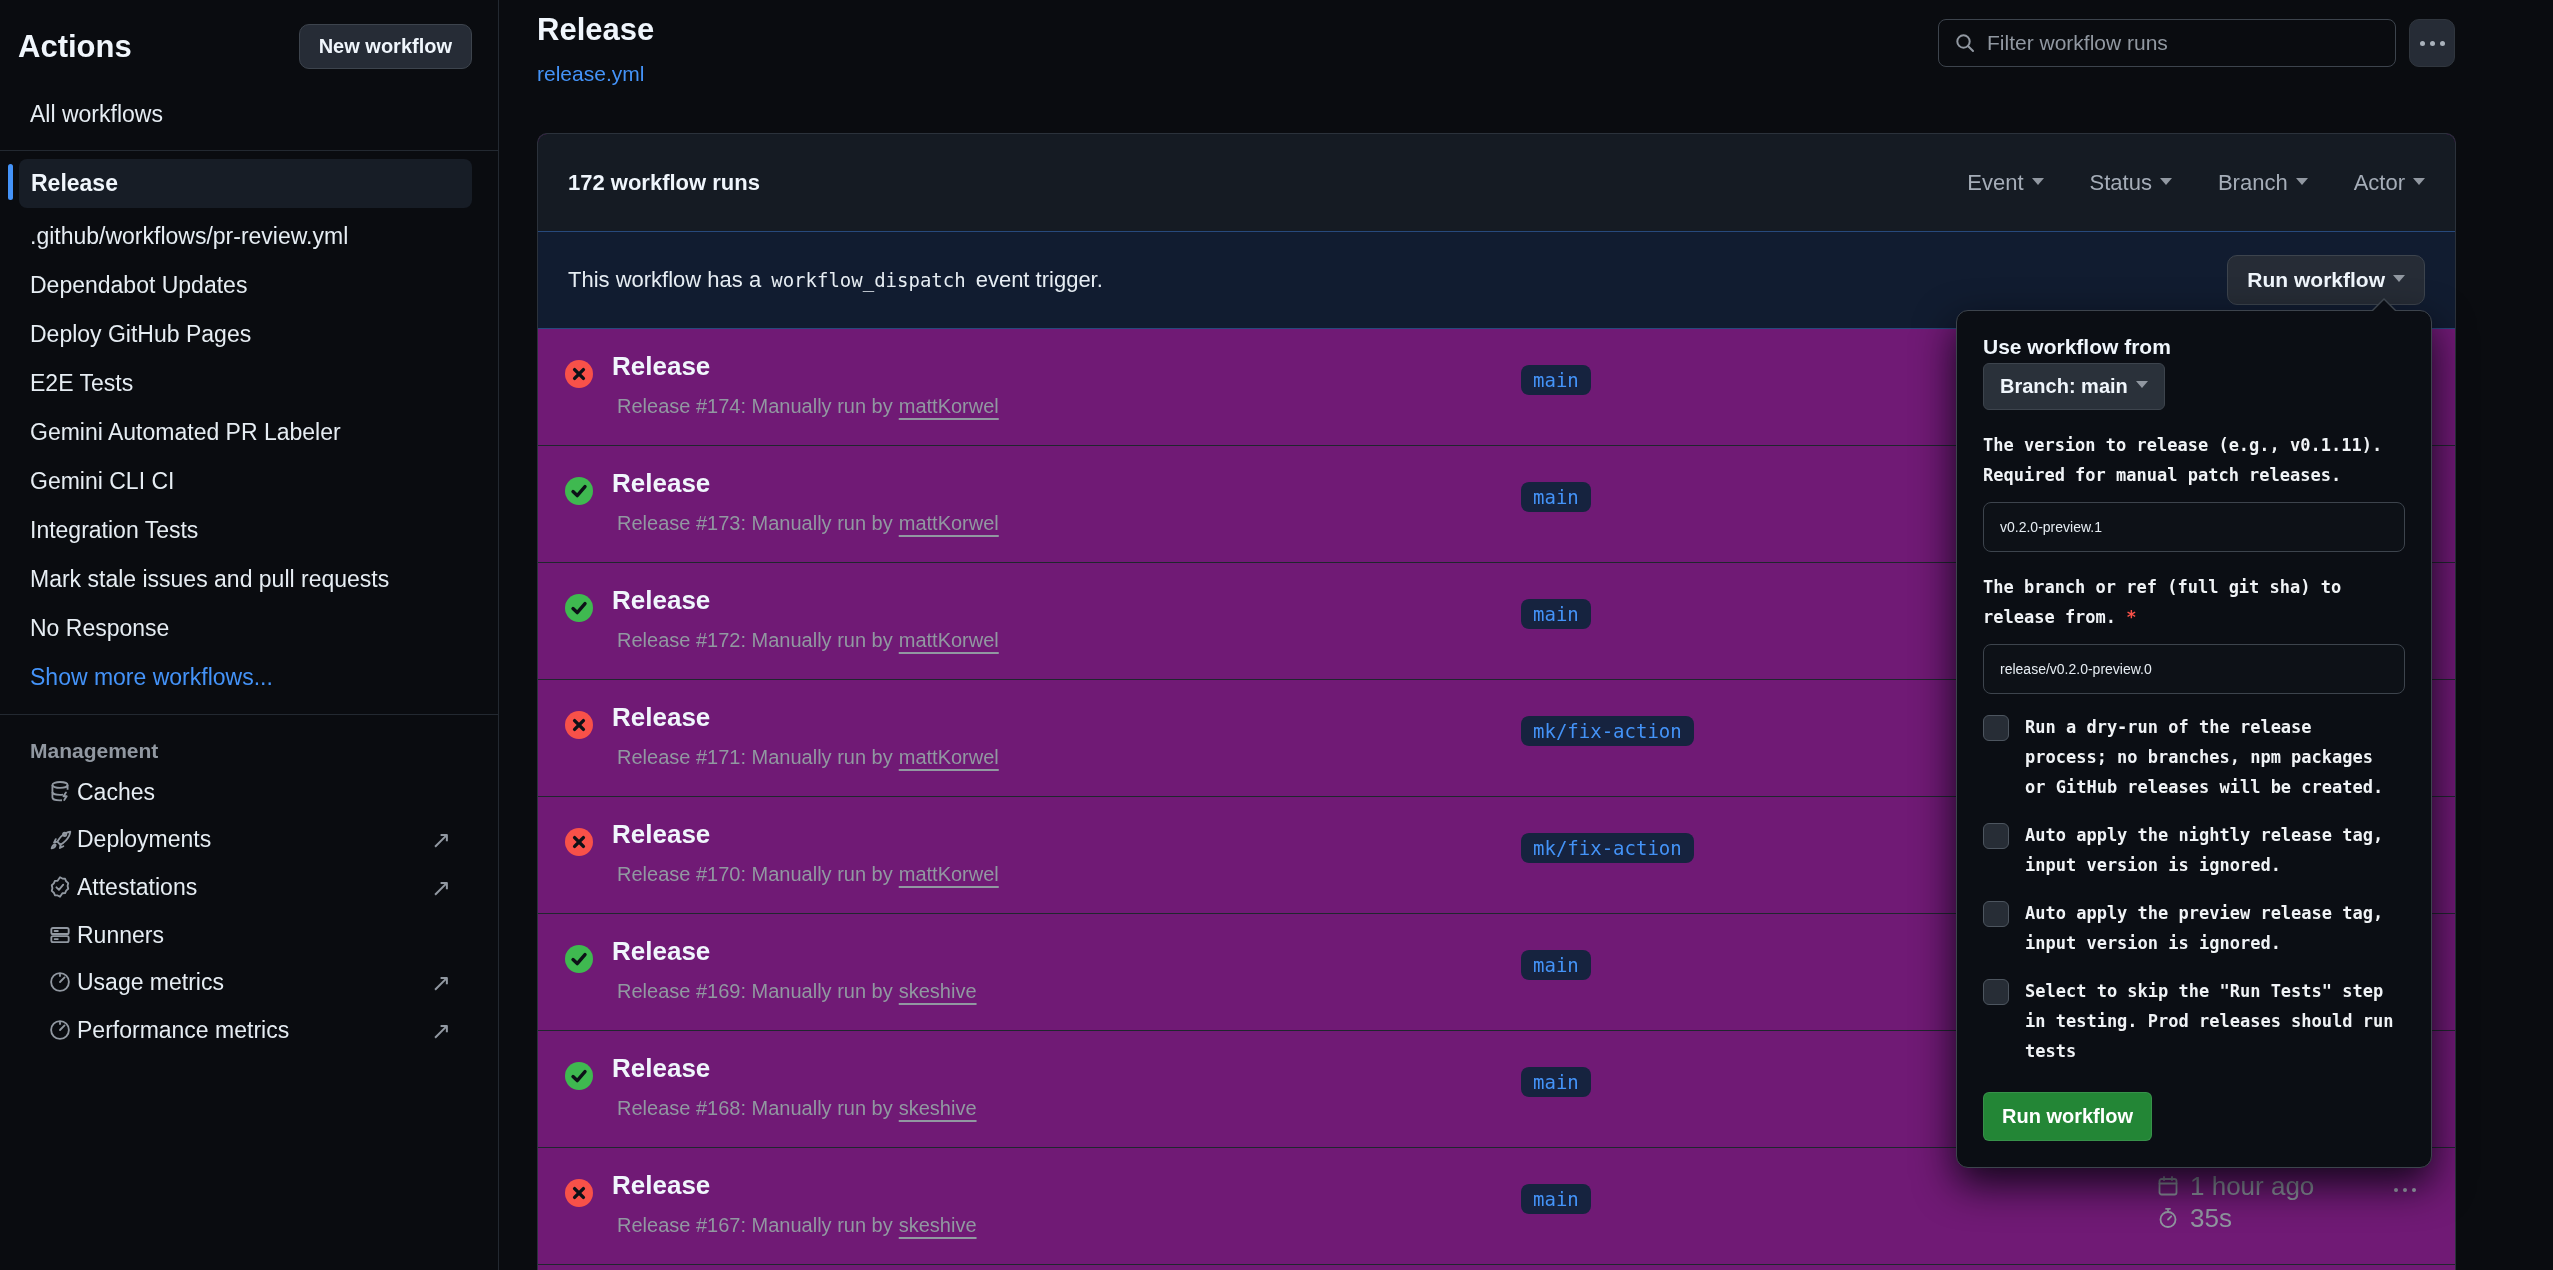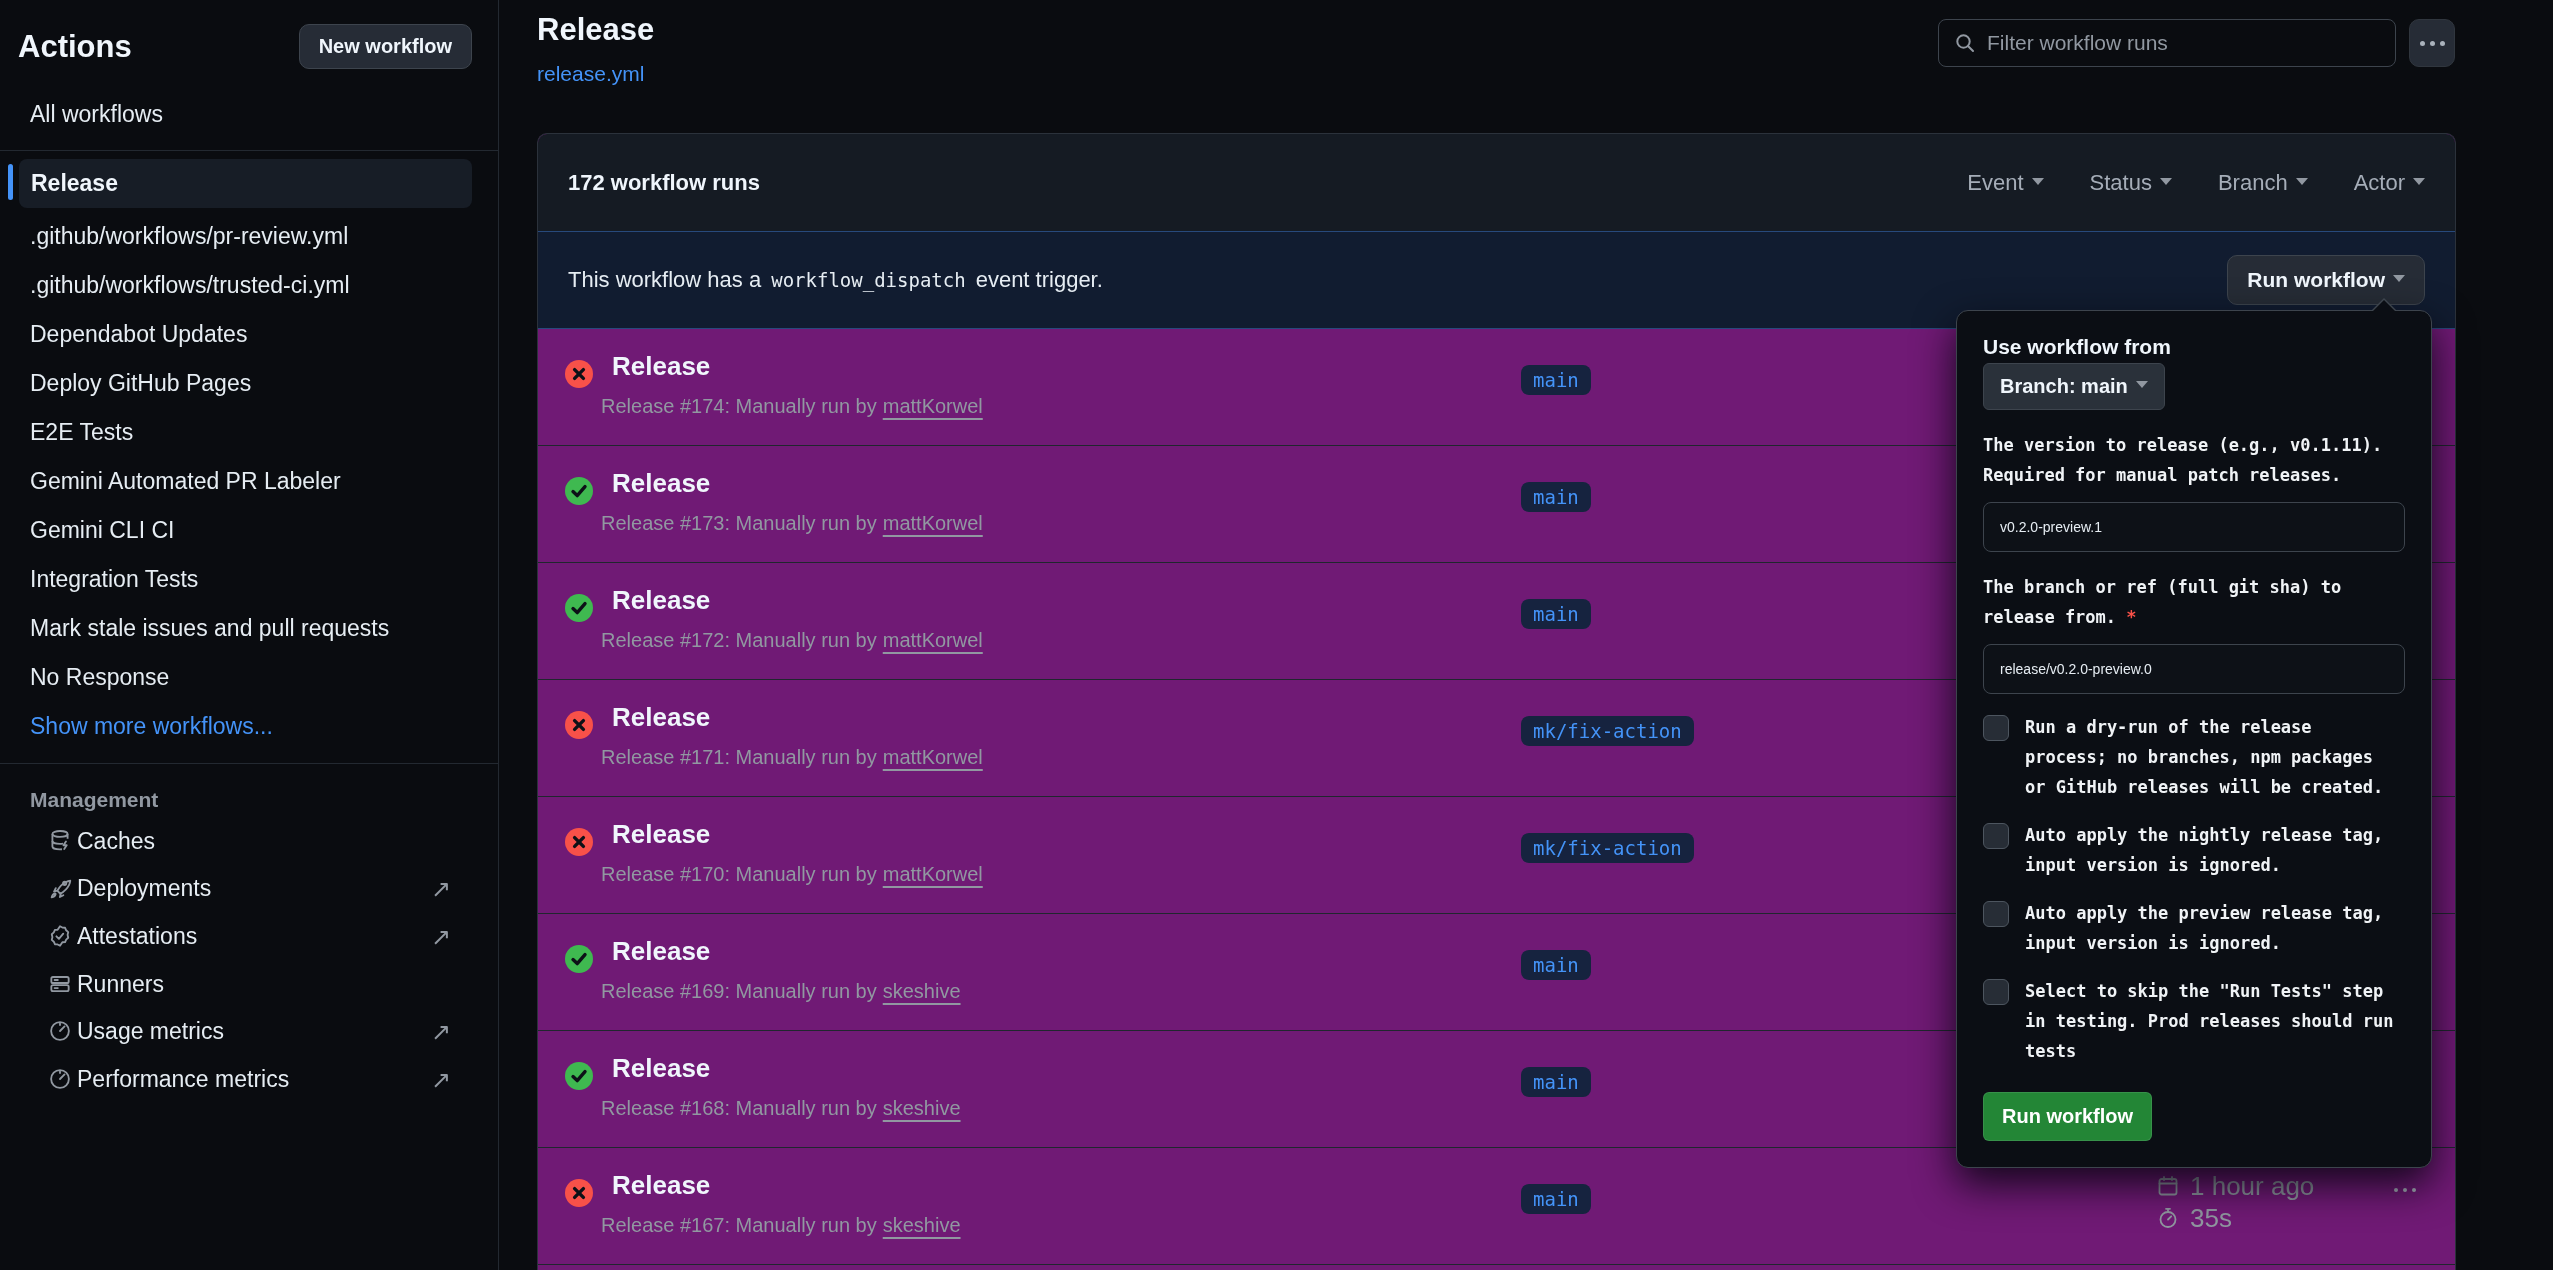--- a/index.html
+++ b/index.html
@@ -49,21 +49,21 @@
 
   .dispatch-banner { height:98px; background:#111c30; border-top:1px solid #27497c; border-bottom:1px solid #27497c; display:flex; align-items:center; padding:0 30px; font-size:22px; color:#e6edf3; }
   .code { font-family:"DejaVu Sans Mono","Liberation Mono",monospace; font-size:19px; margin:0 10px; }
   .run-workflow-toggle { margin-left:auto; background:#262c36; border:1px solid #3d444d; border-radius:10px; padding:12px 19px; font-size:21px; font-weight:600; color:#f0f6fc; cursor:pointer; font-family:inherit; }
 
   .run-row { position:relative; height:117px; border-bottom:1px solid #20262e; }
   .status { position:absolute; left:27px; top:31px; width:28px; height:28px; border-radius:50%; }
   .status[data-status="failure"] { background:#f85149; }
   .status[data-status="success"] { background:#3fb950; }
   .run-title { position:absolute; left:74px; top:22px; font-size:26px; font-weight:700; color:#f0f6fc; cursor:pointer; }
-  .run-desc { position:absolute; left:63px; top:66px; font-size:20px; color:#9198a1; }
+  .run-desc { position:absolute; left:79px; top:66px; font-size:20px; color:#9198a1; }
   .actor-link { margin-left:6px; text-decoration:underline; text-underline-offset:5px; color:#9198a1; cursor:pointer; }
   .branch-badge { position:absolute; left:983px; top:36px; font-family:"DejaVu Sans Mono","Liberation Mono",monospace; font-size:19px; color:#4493f8; background:#16233f; border-radius:8px; padding:4px 12px; cursor:pointer; }
   .run-meta { position:absolute; left:1618px; top:22px; font-size:26px; color:#9198a1; }
   .meta-line { display:flex; align-items:center; gap:10px; height:32px; }
   .row-kebab { position:absolute; left:1856px; top:40px; display:flex; gap:5px; cursor:pointer; }
   .row-kebab .dot { width:4px; height:4px; }
 
   
   .run-dialog { position:absolute; left:1956px; top:310px; width:476px; background:#0b0e14; border:1px solid #3d444d; border-radius:12px; padding:24px 26px 26px 26px; box-shadow:0 16px 40px rgba(1,4,9,0.85); z-index:10; }
   .dialog-caret-outer { position:absolute; top:-13px; left:414px; width:0; height:0; border:13px solid transparent; border-bottom:13px solid #3d444d; border-top:none; }
@@ -87,21 +87,20 @@
     <button class="new-workflow-btn">New workflow</button>
   </div>
   <div class="all-workflows">All workflows</div>
   <hr class="side-divider">
   <div class="wf-selected-wrap">
     <span class="wf-accent-bar"></span>
     <div class="wf-selected">Release</div>
   </div>
   <ul class="wf-list">
     <li>.github/workflows/pr-review.yml</li>
-    <li>.github/workflows/trusted-ci.yml</li>
     <li>Dependabot Updates</li>
     <li>Deploy GitHub Pages</li>
     <li>E2E Tests</li>
     <li>Gemini Automated PR Labeler</li>
     <li>Gemini CLI CI</li>
     <li>Integration Tests</li>
     <li>Mark stale issues and pull requests</li>
     <li>No Response</li>
     <li class="show-more">Show more workflows...</li>
   </ul>

